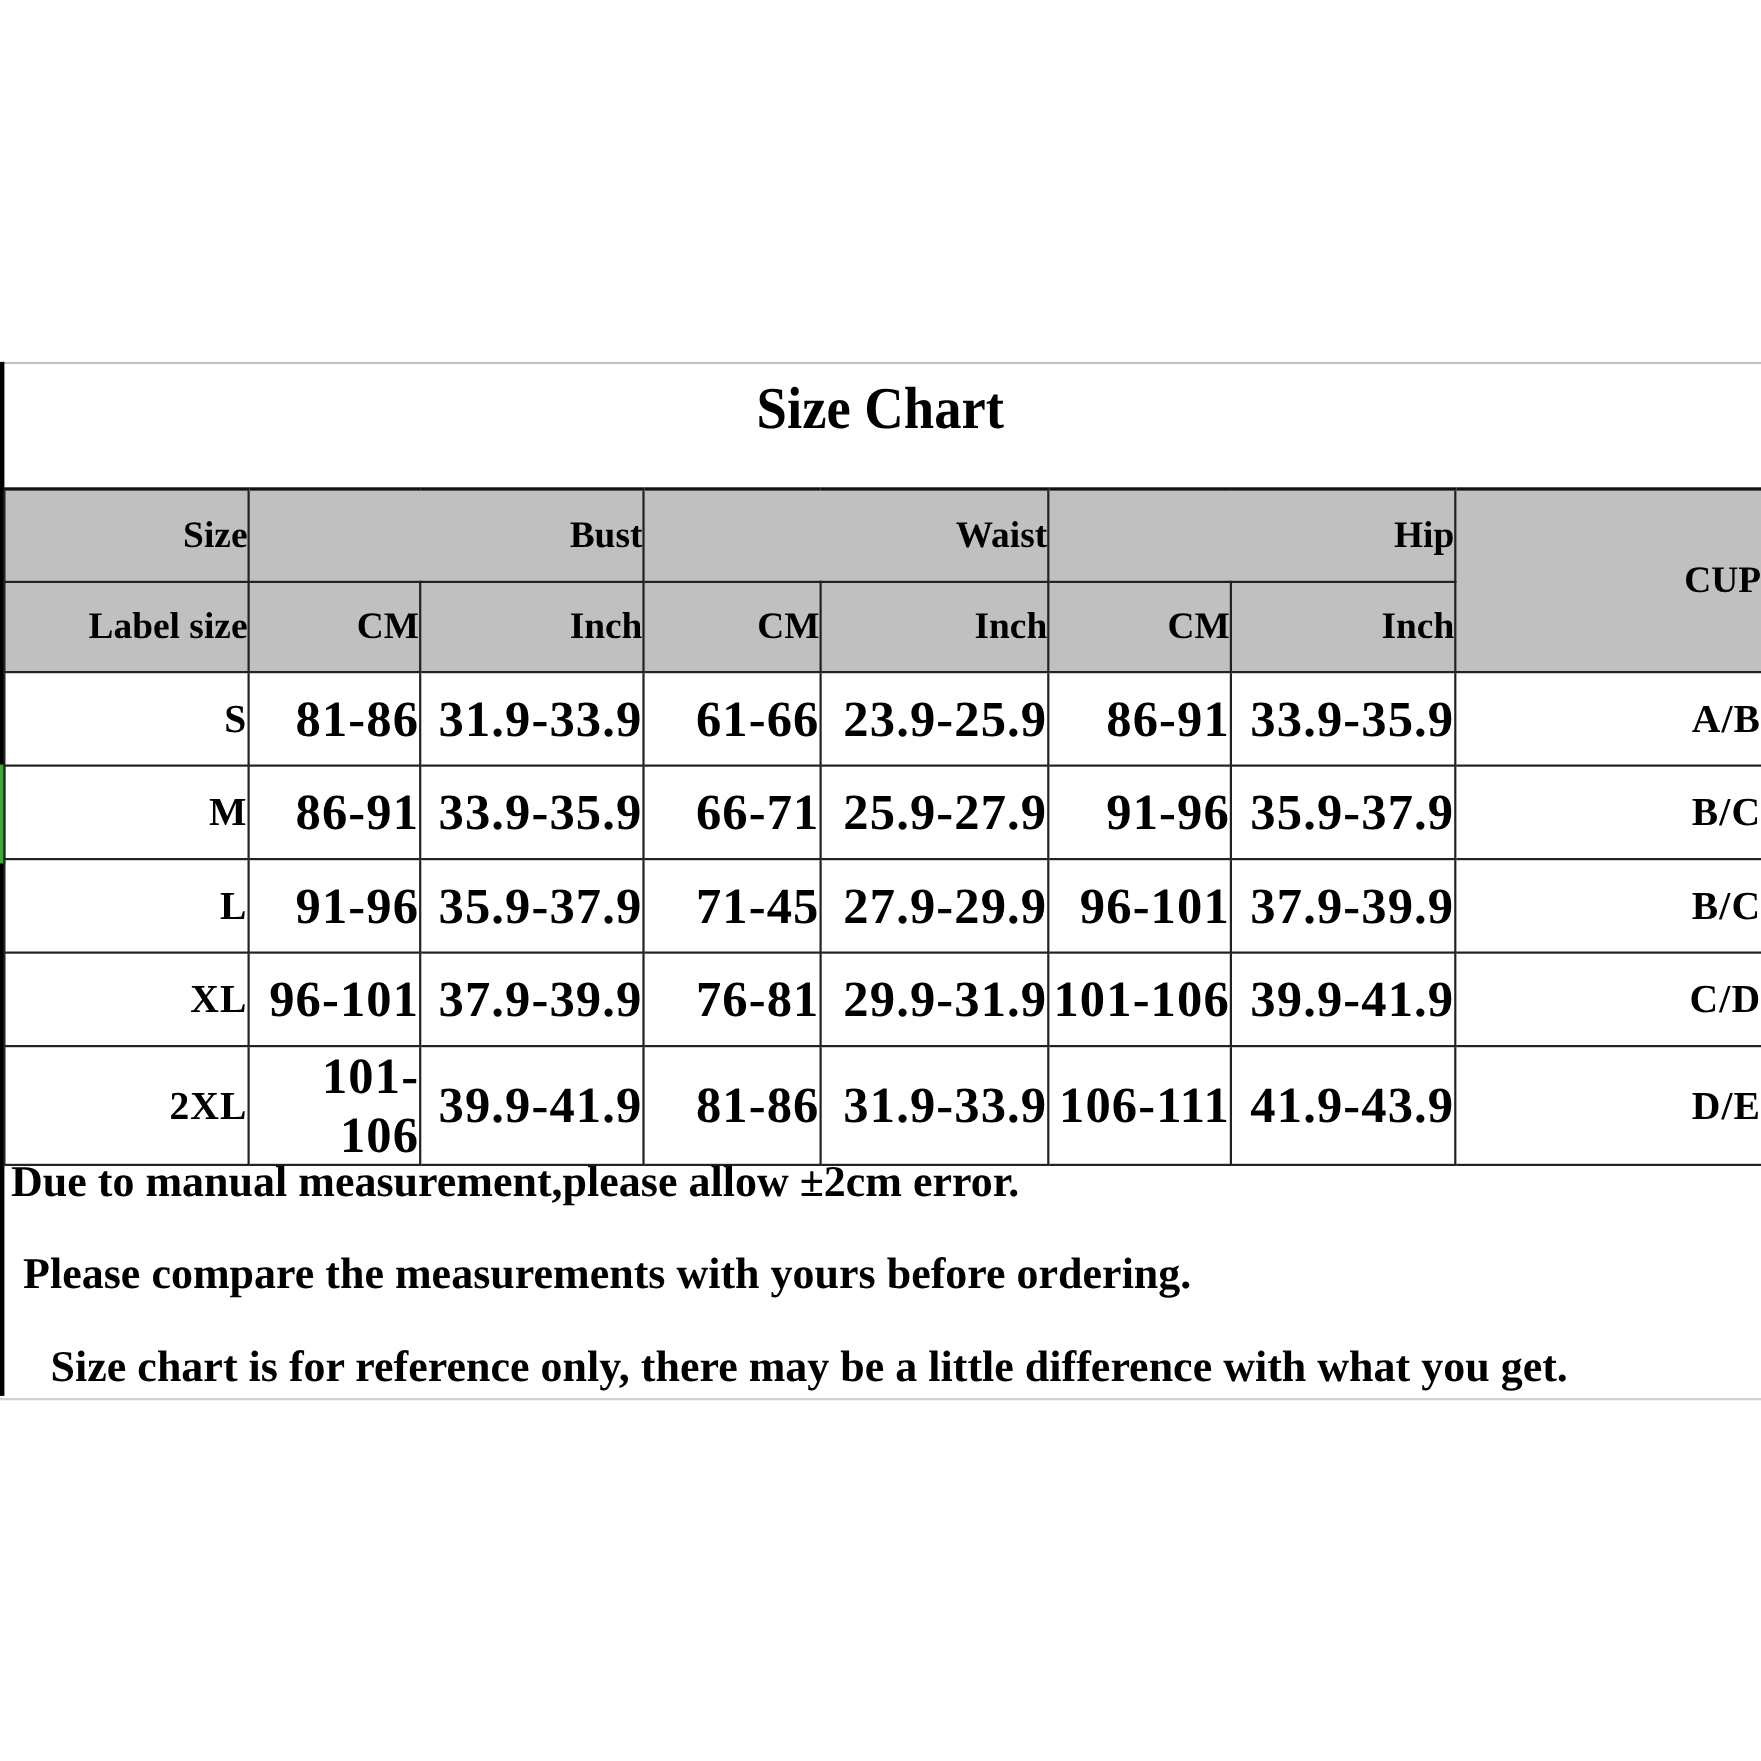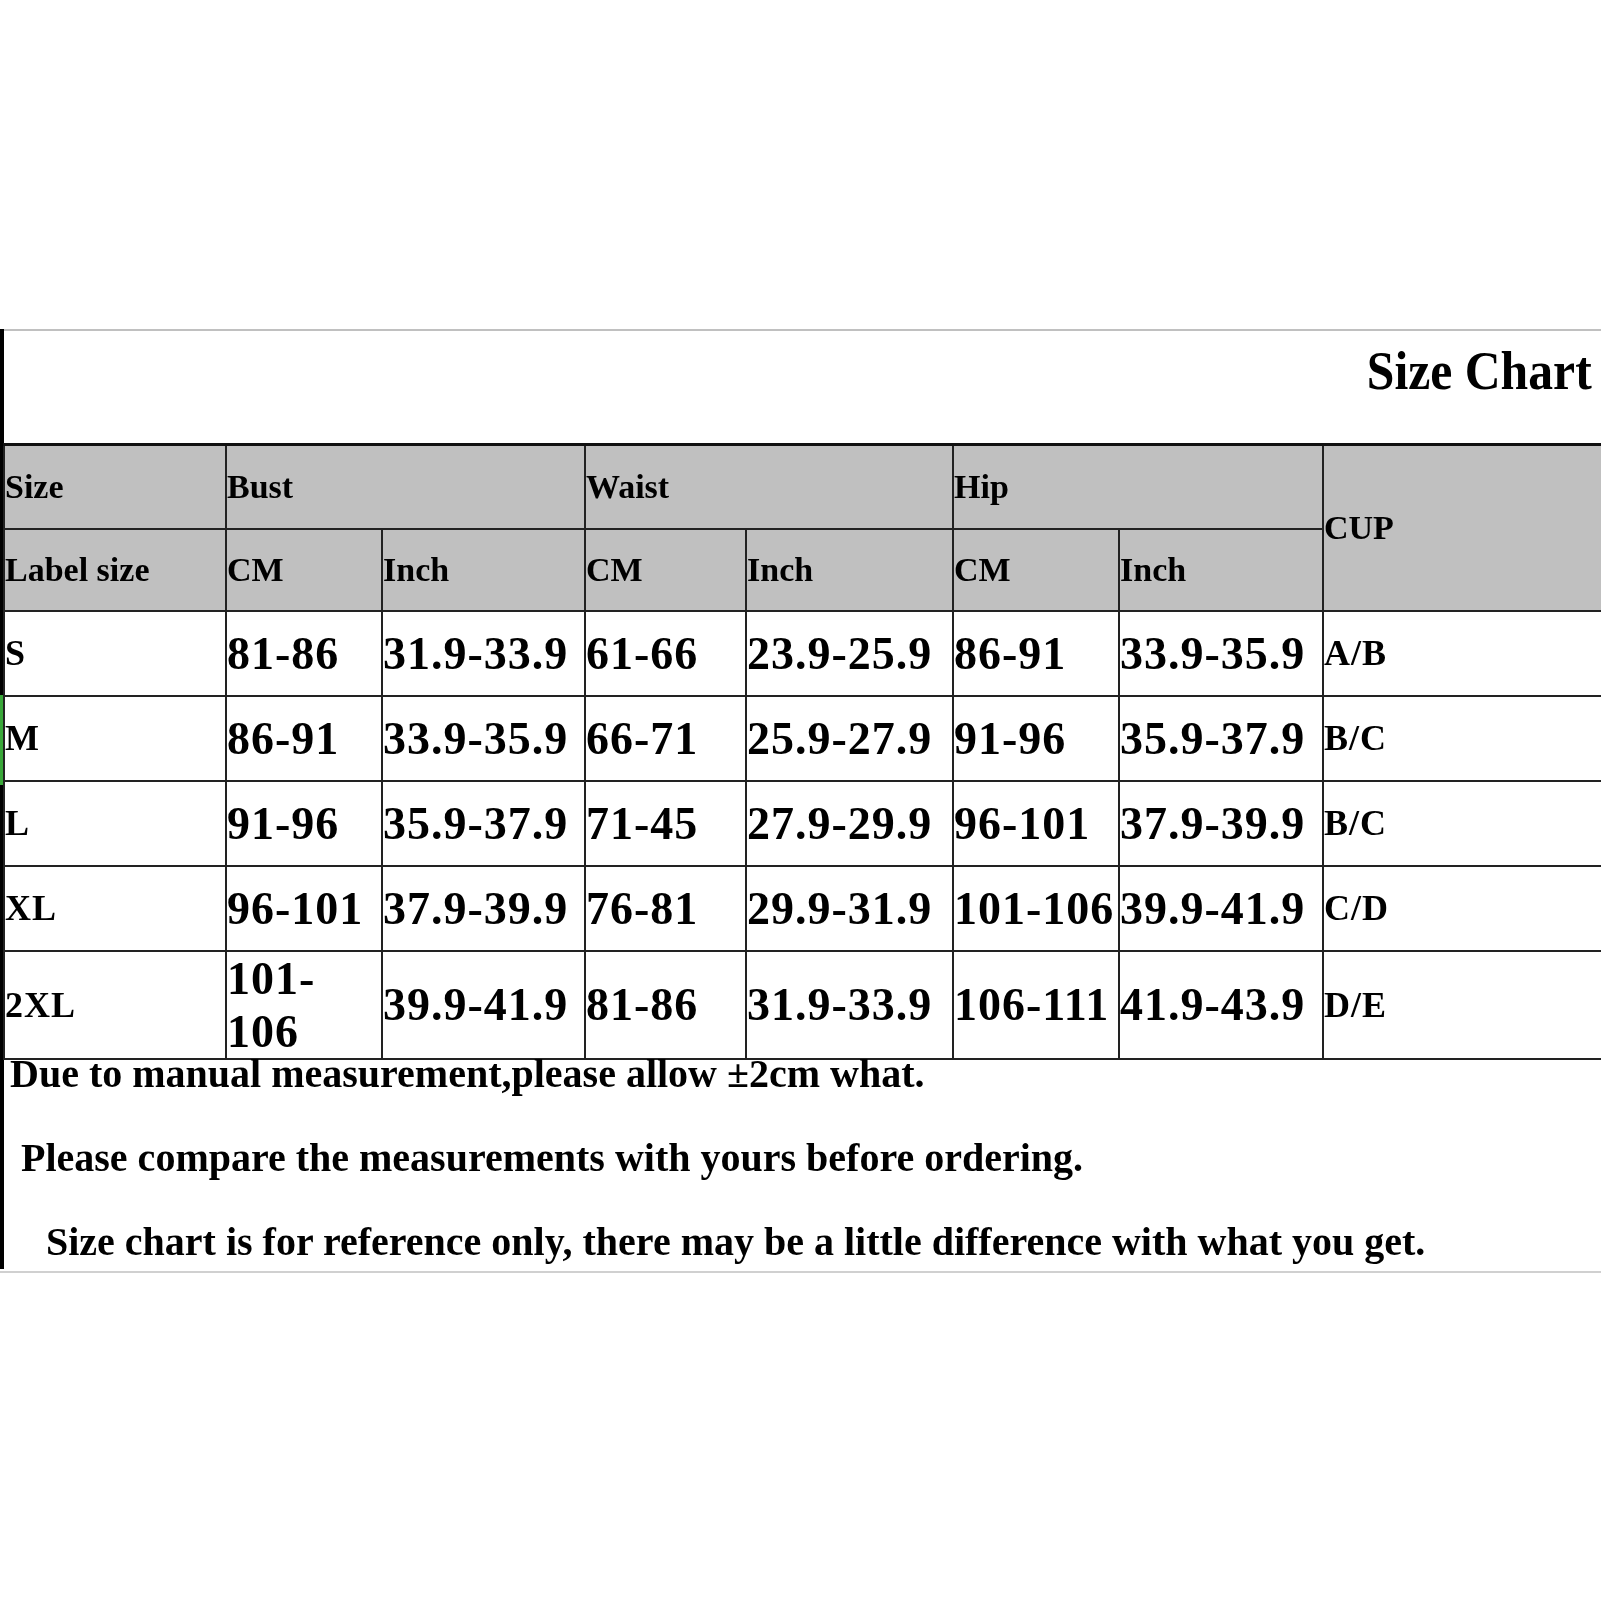--- a/index.html
+++ b/index.html
@@ -2,26 +2,26 @@
 <html><head>
   <meta charset="utf-8">
   <style>
     html, body { margin: 0; padding: 0; background: #ffffff; }
     body { width: 1601px; height: 1601px; position: relative; overflow: hidden;
            font-family: "Liberation Serif", "DejaVu Serif", serif; color: #000; }
     .sheet { position: absolute; left: 0; top: 329px; width: 1601px; height: 940px;
              border-top: 2px solid #c0c0c0; border-bottom: 2px solid #d0d0d0; }
     .leftbar { position: absolute; left: 0; top: 329px; width: 4px; height: 940px; background: #000; }
     .greenmark { position: absolute; left: 0; top: 695px; width: 5px; height: 90px; background: #3aa83a; }
-    .title { position: absolute; left: 0; top: 340px; width: 1601px; text-align: right;
+    .title { position: absolute; left: 0; top: 340px; width: 1601px; text-align: center;
              font-size: 54px; font-weight: bold; letter-spacing: 0px; }
     .title span { display: inline-block; transform: scaleX(0.92); }
     table.sc { position: absolute; left: 3px; top: 443px; border-collapse: collapse;
                table-layout: fixed; width: 1598px; }
-    table.sc td, table.sc th { border: 2px solid #222; text-align: left; vertical-align: middle;
+    table.sc td, table.sc th { border: 2px solid #222; text-align: right; vertical-align: middle;
                font-size: 34px; padding: 0; }
     table.sc tr.h1 th, table.sc tr.h2 th { background: #c0c0c0; font-weight: bold; }
     table.sc tr.h1 { height: 84px; }
     table.sc tr.h2 { height: 82px; }
     table.sc tr.row { height: 85px; }
     table.sc td { font-weight: bold; font-size: 46px; letter-spacing: 1px; }
     table.sc tr.h1 th { border-top: 3px solid #111; }
     table.sc td.size, table.sc td.cup { font-size: 36px; }
     .notes { position: absolute; left: 10px; top: 1050px; width: 1580px; }
     .note { font-size: 40px; font-weight: bold; white-space: nowrap; position: absolute; left: 0; }
@@ -113,16 +113,16 @@
     <td>81-86</td>
     <td>31.9-33.9</td>
     <td>106-111</td>
     <td>41.9-43.9</td>
     <td class="cup">D/E</td>
   </tr>
 </tbody>
   </table>
 
 <div class="notes">
-  <div class="note n1">Due to manual measurement,please allow ±2cm what.</div>
+  <div class="note n1">Due to manual measurement,please allow ±2cm error.</div>
   <div class="note n2">Please compare the measurements with yours before ordering.</div>
   <div class="note n3">Size chart is for reference only,  there may be a little difference with what you get.</div>
 </div>
 
 </body></html>

